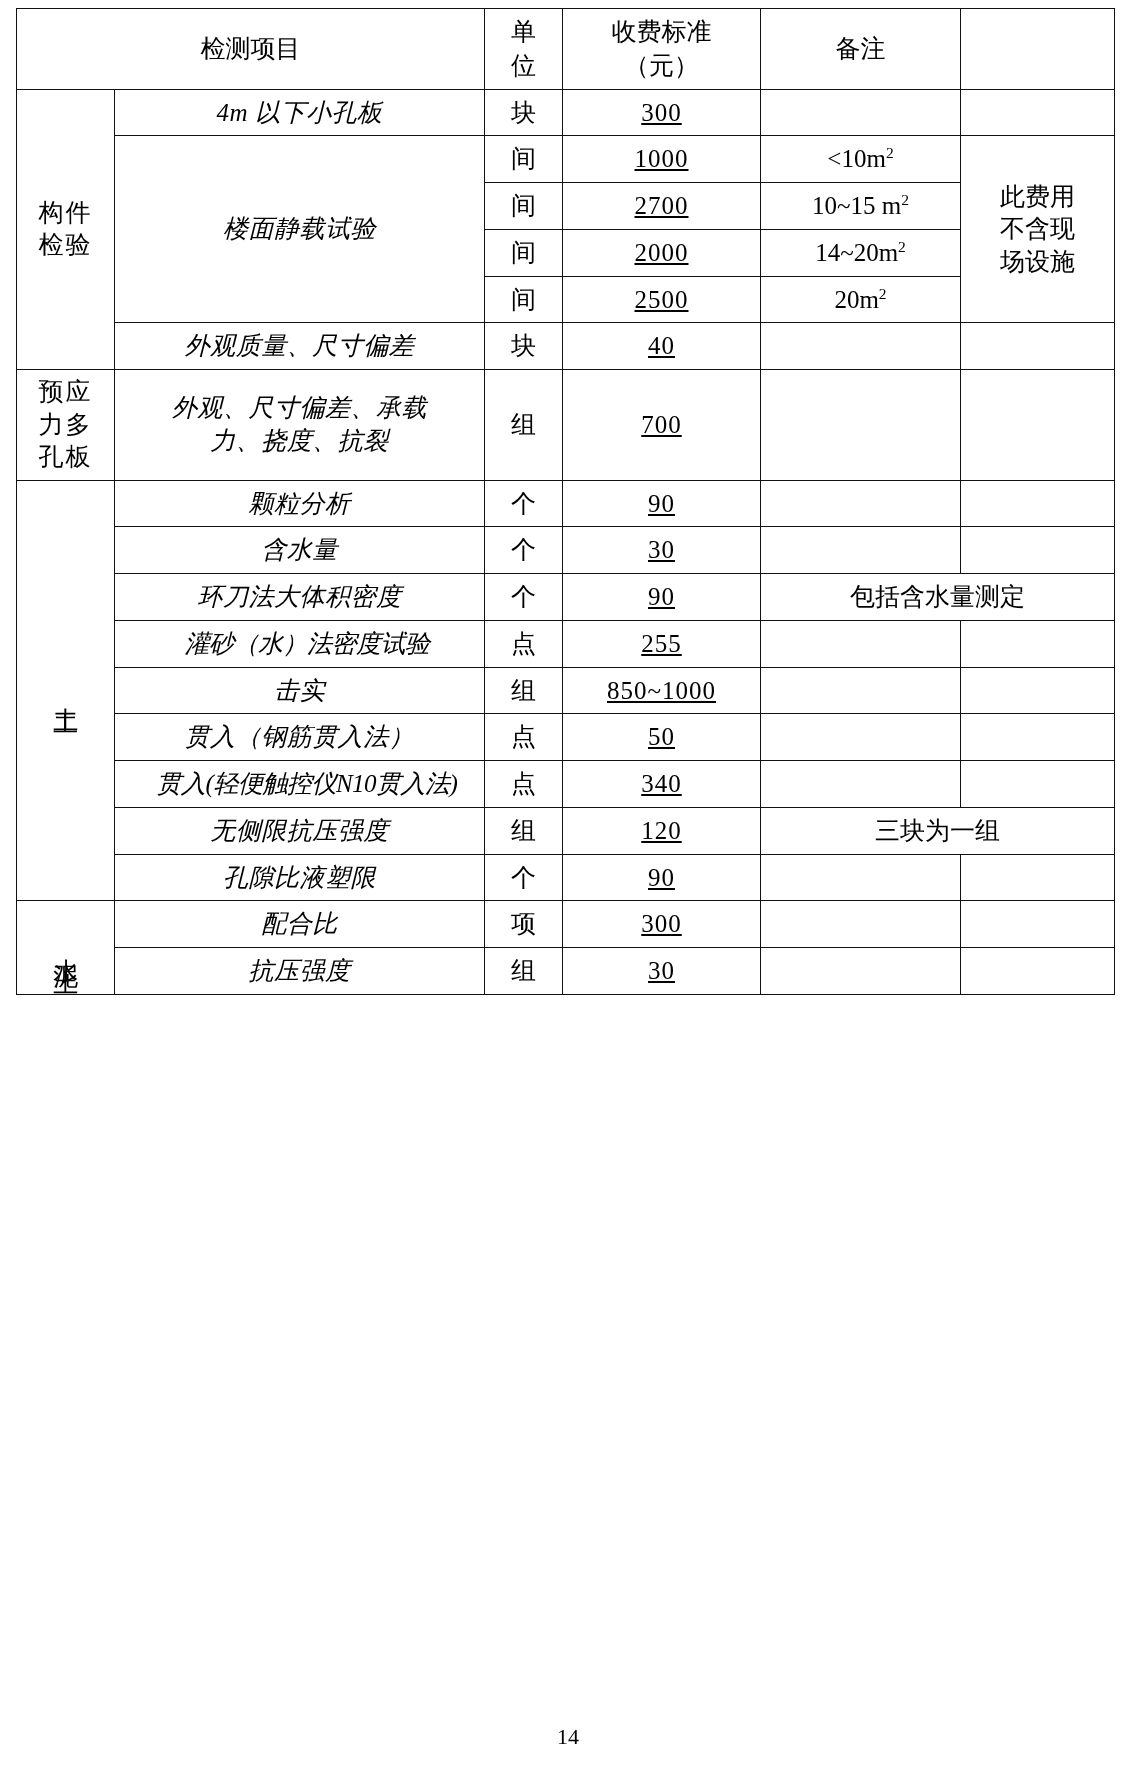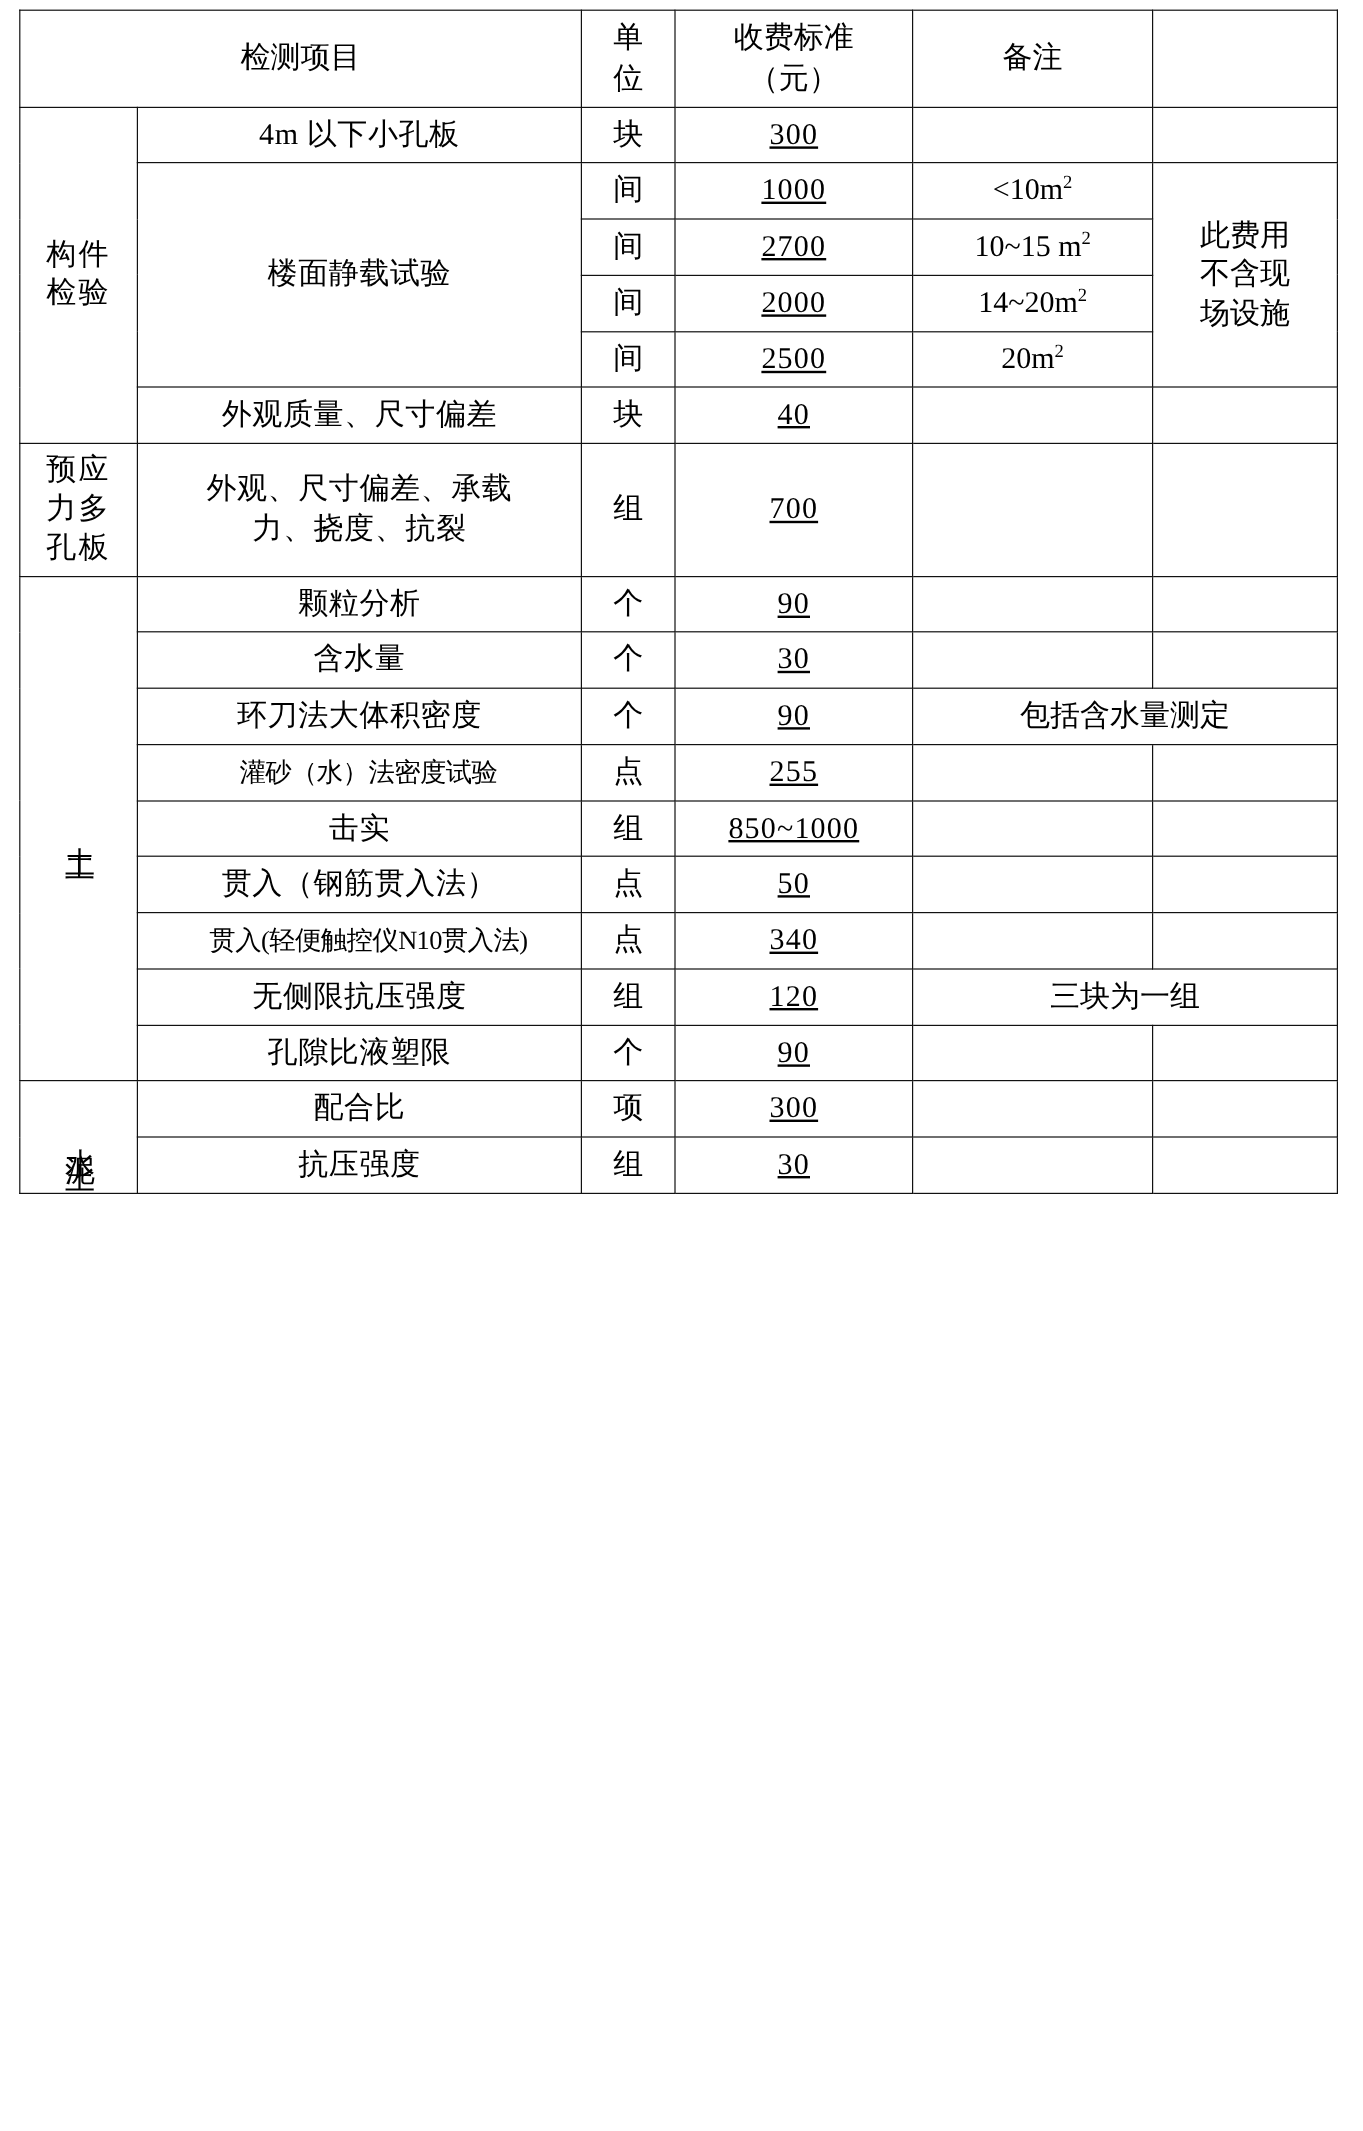--- a/index.html
+++ b/index.html
@@ -47,24 +47,25 @@
   td.group {
     font-size: 26px;
     letter-spacing: 2px;
     line-height: 1.45;
   }
   td.item {
     text-align: left;
     padding-left: 14px;
     font-size: 26px;
     letter-spacing: 0.5px;
+    font-style: italic;
   }
   td.item.tight {
     letter-spacing: -0.5px;
-    font-size: 22px;
+    font-size: 25px;
     padding-left: 19px;
   }
   td.unit { font-size: 26px; }
   td.price { font-size: 25px; letter-spacing: 1px; text-decoration: underline; }
   td.note { font-size: 25px; }
   td.note-left {
     font-size: 25px;
     text-align: left;
     padding-left: 12px;
     margin-left: 24px;
@@ -286,14 +287,15 @@
         <td class="item">抗压强度</td>
         <td class="unit">组</td>
         <td class="price">30</td>
         <td class="note"></td>
         <td class="extra"></td>
       </tr>
 
     </tbody>
   </table>
 
+  <div class="page-number">14</div>
 
 </div>
 
 </body></html>

